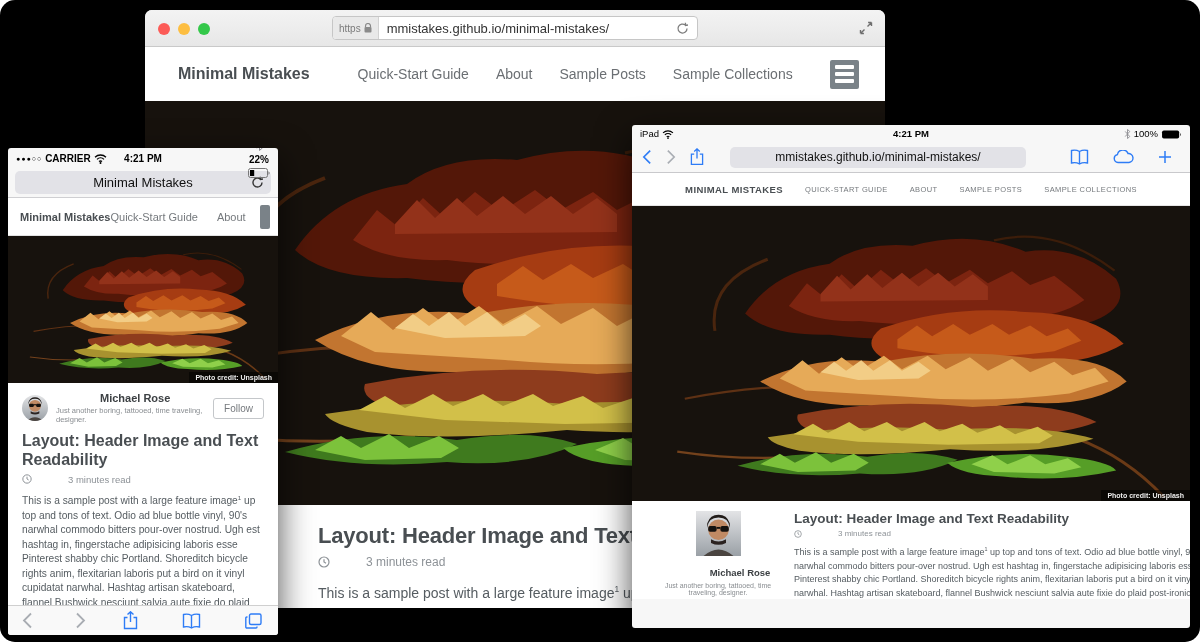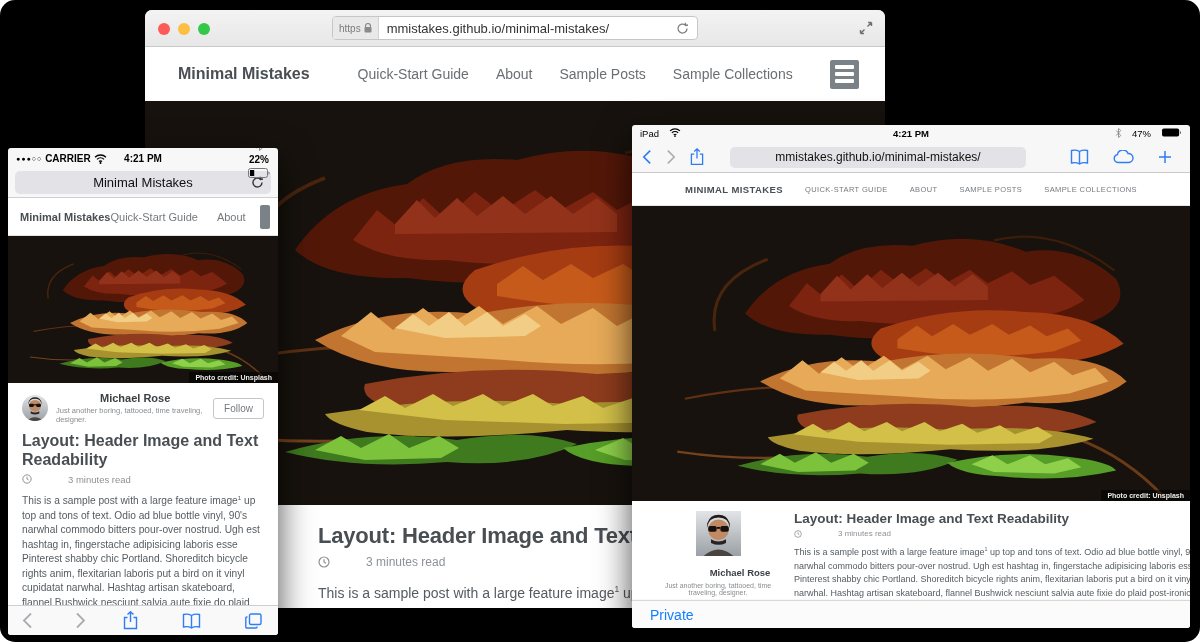--- a/index.html
+++ b/index.html
@@ -65,21 +65,21 @@
   .p-body { margin-top:9px; font-size:10.2px; line-height:1.42; color:#555c61; }
   .p-toolbar { position:absolute; left:0; bottom:0; width:100%; height:30px; background:#f9f9f9; border-top:1px solid #cfcfcf; display:flex; align-items:center; justify-content:space-between; padding:0 16px 0 14px; }
   .p-toolbar .grp { display:flex; align-items:center; gap:46px; }
   .blue { color:#2e7cf6; }
   .gray { color:#a9adb3; }
 
   
   #ipad { position:absolute; left:632px; top:125px; width:558px; height:503px; background:#f7f7f7; border-radius:3px; box-shadow:0 12px 35px rgba(0,0,0,.7); overflow:hidden; }
   .t-status { position:relative; height:17px; display:flex; align-items:center; padding:0 8px; font-size:9.5px; color:#000; }
   .t-status .mid { position:absolute; left:0; right:0; text-align:center; font-weight:bold; }
-  .t-status .left,.t-status .right { display:flex; align-items:flex-start; gap:10px; z-index:1; }
+  .t-status .left,.t-status .right { display:flex; align-items:flex-end; gap:3px; z-index:1; }
   .t-status .right { margin-left:auto; }
   .t-toolbar { height:31px; display:flex; align-items:center; padding:0 10px; gap:14px; border-bottom:1px solid #c9c9cc; }
   .t-urlfield { width:296px; height:21px; margin-left:12px; background:#e2e2e7; border-radius:5px; display:flex; align-items:center; justify-content:center; font-size:12px; color:#111; }
   .t-right { display:flex; align-items:center; gap:24px; margin-left:auto; padding-right:8px; }
   .t-nav { height:33px; background:#fff; display:flex; align-items:center; justify-content:center; gap:22px; border-bottom:1px solid #e6e6e6; }
   .t-nav .brand { font-size:9.5px; text-transform:uppercase; letter-spacing:.4px; }
   .t-links { display:flex; gap:22px; font-size:7.5px; color:#75797d; text-transform:uppercase; letter-spacing:.4px; white-space:nowrap; }
   .t-hero { position:relative; height:295px; background:#17120d; overflow:hidden; }
   .t-hero .photo-credit { font-size:7px; }
   .t-article { background:#fff; height:98px; display:flex; padding:10px 28px 0 28px; overflow:hidden; }
@@ -315,21 +315,21 @@
         <svg width="12" height="9" viewBox="0 0 13 10">
             <path d="M1,3.2 a8,8 0 0 1 11,0 M3,5.4 a5,5 0 0 1 7,0 M5,7.6 a2.3,2.3 0 0 1 3,0" fill="none" stroke="#000" stroke-width="1.3"></path>
             <circle cx="6.5" cy="9" r="1" fill="#000"></circle>
           </svg>
       </span>
       <span class="mid">4:21 PM</span>
       <span class="right">
         <svg width="7" height="10" viewBox="0 0 7 11" stroke="#8e8e93" fill="none" stroke-width="1">
             <path d="M3.5,0.5 V10.5 L6,8.3 L1,2.7 M3.5,0.5 L6,2.7 L1,8.3"></path>
           </svg>
-        <span>47%</span>
+        <span>100%</span>
         <svg width="21" height="9" viewBox="0 0 22 10">
             <rect x="0.5" y="0.5" width="19" height="9" rx="2" fill="#000"></rect>
             <path d="M20.5,3.2 v3.6 a2,2 0 0 0 0,-3.6" fill="#555"></path>
           </svg>
       </span>
     </div>
     <div class="t-toolbar">
       <svg class="blue" width="10" height="16" viewBox="0 0 11 17">
           <path d="M9,1.5 L2,8.5 L9,15.5" fill="none" stroke="currentColor" stroke-width="1.8"></path>
         </svg>
@@ -385,18 +385,15 @@
         <div class="clockrow">
           <svg width="8" height="8" viewBox="0 0 12 12">
               <circle cx="6" cy="6" r="5" fill="none" stroke="currentColor" stroke-width="1.2"></circle>
               <path d="M6,3.2 V6 L8,7.2" fill="none" stroke="currentColor" stroke-width="1.2"></path>
             </svg>
           <span>3 minutes read</span>
         </div>
         <p class="t-body"><span>This is a sample post with a large feature image</span><sup>1</sup><span> up top and tons of text. Odio ad blue bottle vinyl, 90's narwhal commodo bitters pour-over nostrud. Ugh est hashtag in, fingerstache adipisicing laboris esse Pinterest shabby chic Portland. Shoreditch bicycle rights anim, flexitarian laboris put a bird on it vinyl cupidatat narwhal. Hashtag artisan skateboard, flannel Bushwick nesciunt salvia aute fixie do plaid post-ironic dolor McSweeney's. Cliche pour-over chambray nulla four loko skateboard sapiente hashtag.</span></p>
       </div>
     </div>
-    <div class="t-private">
-      <span>Private</span>
-    </div>
   </div>
 
 </div>
 
 </body></html>

